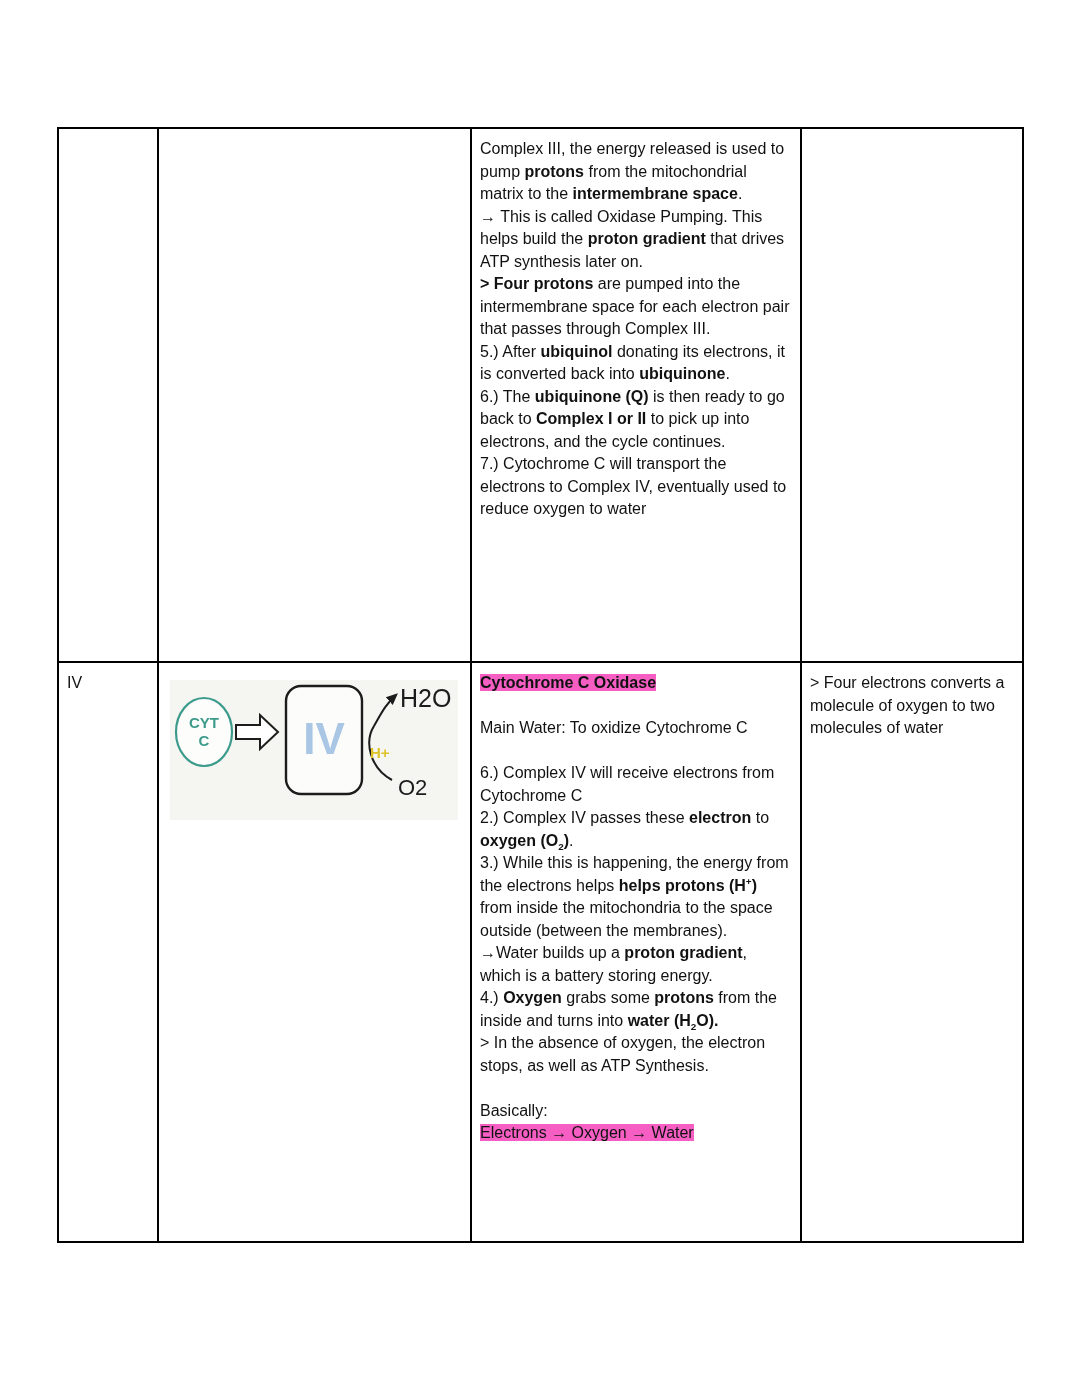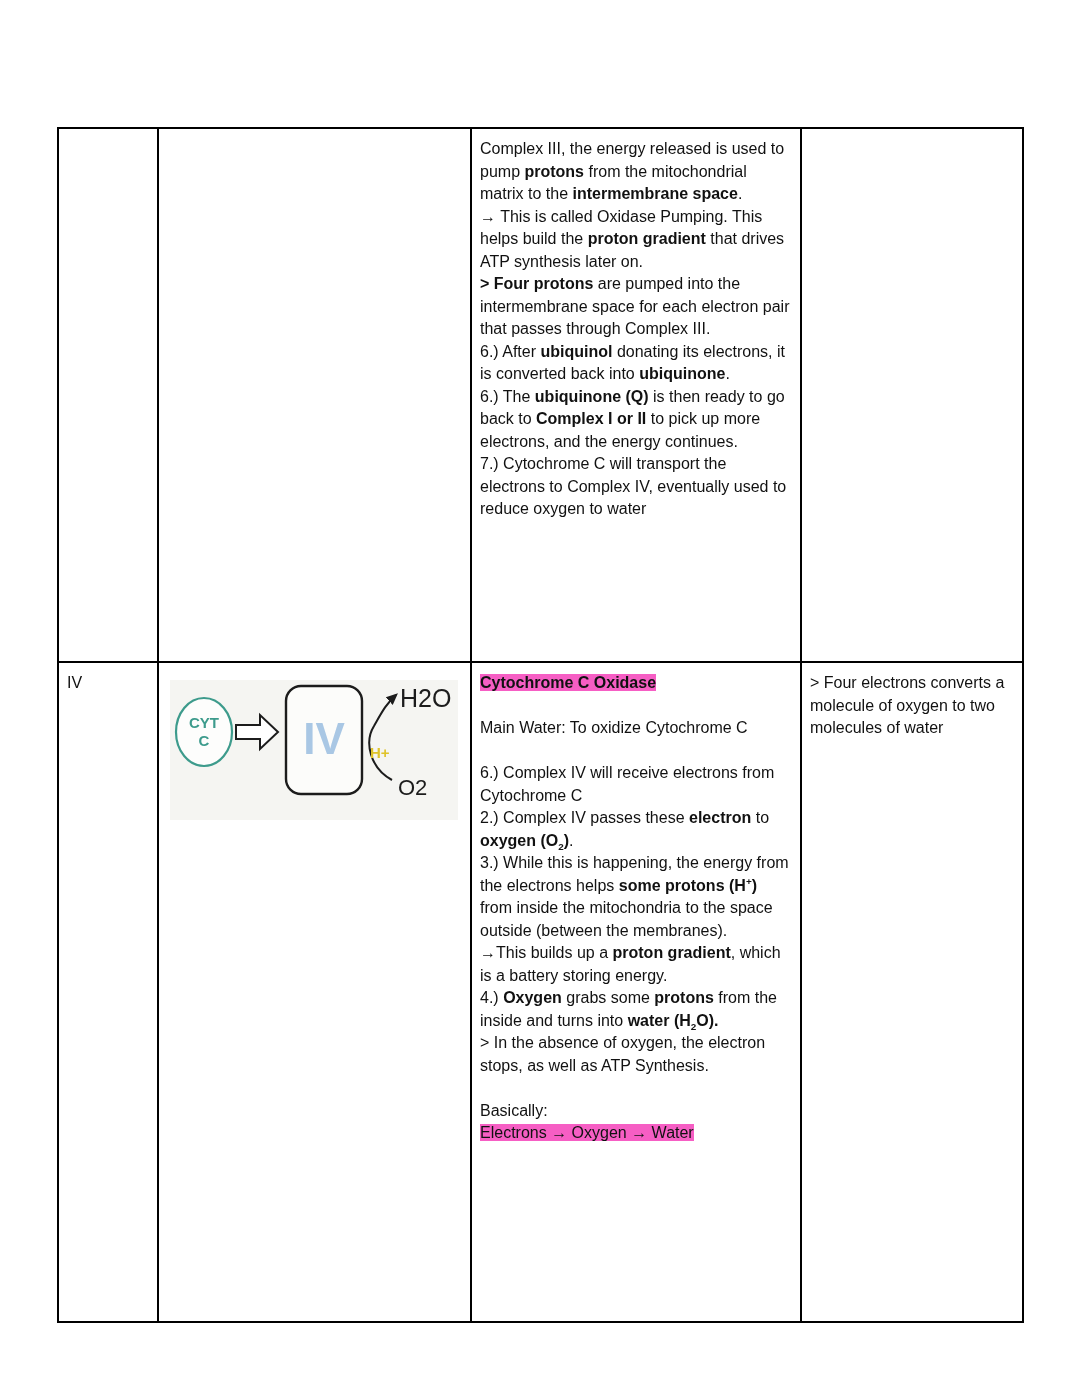--- a/index.html
+++ b/index.html
@@ -24,21 +24,21 @@
   }
   td {
     border: 2px solid #000000;
     vertical-align: top;
     padding: 9px 8px;
     font-size: 16px;
     line-height: 22.5px;
     overflow: hidden;
   }
   tr.r1 { height: 534px; margin-left: 13px; }
-  tr.r2 { height: 660px; }
+  tr.r2 { height: 580px; }
   .para { min-height: 22.5px; }
   .b { font-weight: bold; }
   .hl { background: var(--hl, #f65ec4); }
   sub, sup { font-size: 0.62em; line-height: 0; }
   .complex-label { font-size: 16px; }
   .diagram {
     margin: 8px 0 0 3px;
     width: 288px; height: 140px;
     display: block;
   }
@@ -60,22 +60,22 @@
       <tr class="r1">
         <td>
           <div class="complex-label"></div>
         </td>
         <td></td>
         <td>
           <div>
               <div class="para"><span>Complex III, the energy released is used to pump </span><span class="b">protons</span><span> from the mitochondrial matrix to the </span><span class="b">intermembrane space</span><span>.</span></div>
               <div class="para"><span>→ This is called Oxidase Pumping. This helps build the </span><span class="b">proton gradient</span><span> that drives ATP synthesis later on.</span></div>
               <div class="para"><span class="b">&gt; Four protons</span><span> are pumped into the intermembrane space for each electron pair that passes through Complex III.</span></div>
-              <div class="para"><span>6.) After </span><span class="b">ubiquinol</span><span> donating its electrons, it is converted back into </span><span class="b">ubiquinone</span><span>.</span></div>
-              <div class="para"><span>6.) The </span><span class="b">ubiquinone (Q)</span><span> is then ready to go back to </span><span class="b">Complex I or II</span><span> to pick up more electrons, and the energy continues.</span></div>
+              <div class="para"><span>5.) After </span><span class="b">ubiquinol</span><span> donating its electrons, it is converted back into </span><span class="b">ubiquinone</span><span>.</span></div>
+              <div class="para"><span>6.) The </span><span class="b">ubiquinone (Q)</span><span> is then ready to go back to </span><span class="b">Complex I or II</span><span> to pick up into electrons, and the cycle continues.</span></div>
               <div class="para"><span>7.) Cytochrome C will transport the electrons to Complex IV, eventually used to reduce oxygen to water</span></div>
             </div>
         </td>
         <td>
           <div class="side-note"></div>
         </td>
       </tr>
       <tr class="r2">
         <td>
           <div class="complex-label">IV</div>
@@ -103,22 +103,22 @@
           </div>
         </td>
         <td>
           <div>
               <div class="para"><span class="b hl">Cytochrome C Oxidase</span></div>
               <div class="para">&nbsp;</div>
               <div class="para"><span>Main Water: To oxidize Cytochrome C</span></div>
               <div class="para">&nbsp;</div>
               <div class="para"><span>6.) Complex IV will receive electrons from Cytochrome C</span></div>
               <div class="para"><span>2.) Complex IV passes these </span><span class="b">electron</span><span> to </span><span class="b">oxygen (O</span><sub class="b">2</sub><span class="b">)</span><span>.</span></div>
-              <div class="para"><span>3.) While this is happening, the energy from the electrons helps </span><span class="b">some protons (H</span><sup class="b">+</sup><span class="b">)</span><span> from inside the mitochondria to the space outside (between the membranes).</span></div>
-              <div class="para"><span>→This builds up a </span><span class="b">proton gradient</span><span>, which is a battery storing energy.</span></div>
+              <div class="para"><span>3.) While this is happening, the energy from the electrons helps </span><span class="b">helps protons (H</span><sup class="b">+</sup><span class="b">)</span><span> from inside the mitochondria to the space outside (between the membranes).</span></div>
+              <div class="para"><span>→Water builds up a </span><span class="b">proton gradient</span><span>, which is a battery storing energy.</span></div>
               <div class="para"><span>4.) </span><span class="b">Oxygen</span><span> grabs some </span><span class="b">protons</span><span> from the inside and turns into </span><span class="b">water (H</span><sub class="b">2</sub><span class="b">O).</span></div>
               <div class="para"><span>&gt; In the absence of oxygen, the electron stops, as well as ATP Synthesis.</span></div>
               <div class="para">&nbsp;</div>
               <div class="para"><span>Basically:</span></div>
               <div class="para"><span class="hl">Electrons → Oxygen → Water</span></div>
             </div>
         </td>
         <td>
           <div class="side-note">&gt; Four electrons converts a molecule of oxygen to two molecules of water</div>
         </td>

